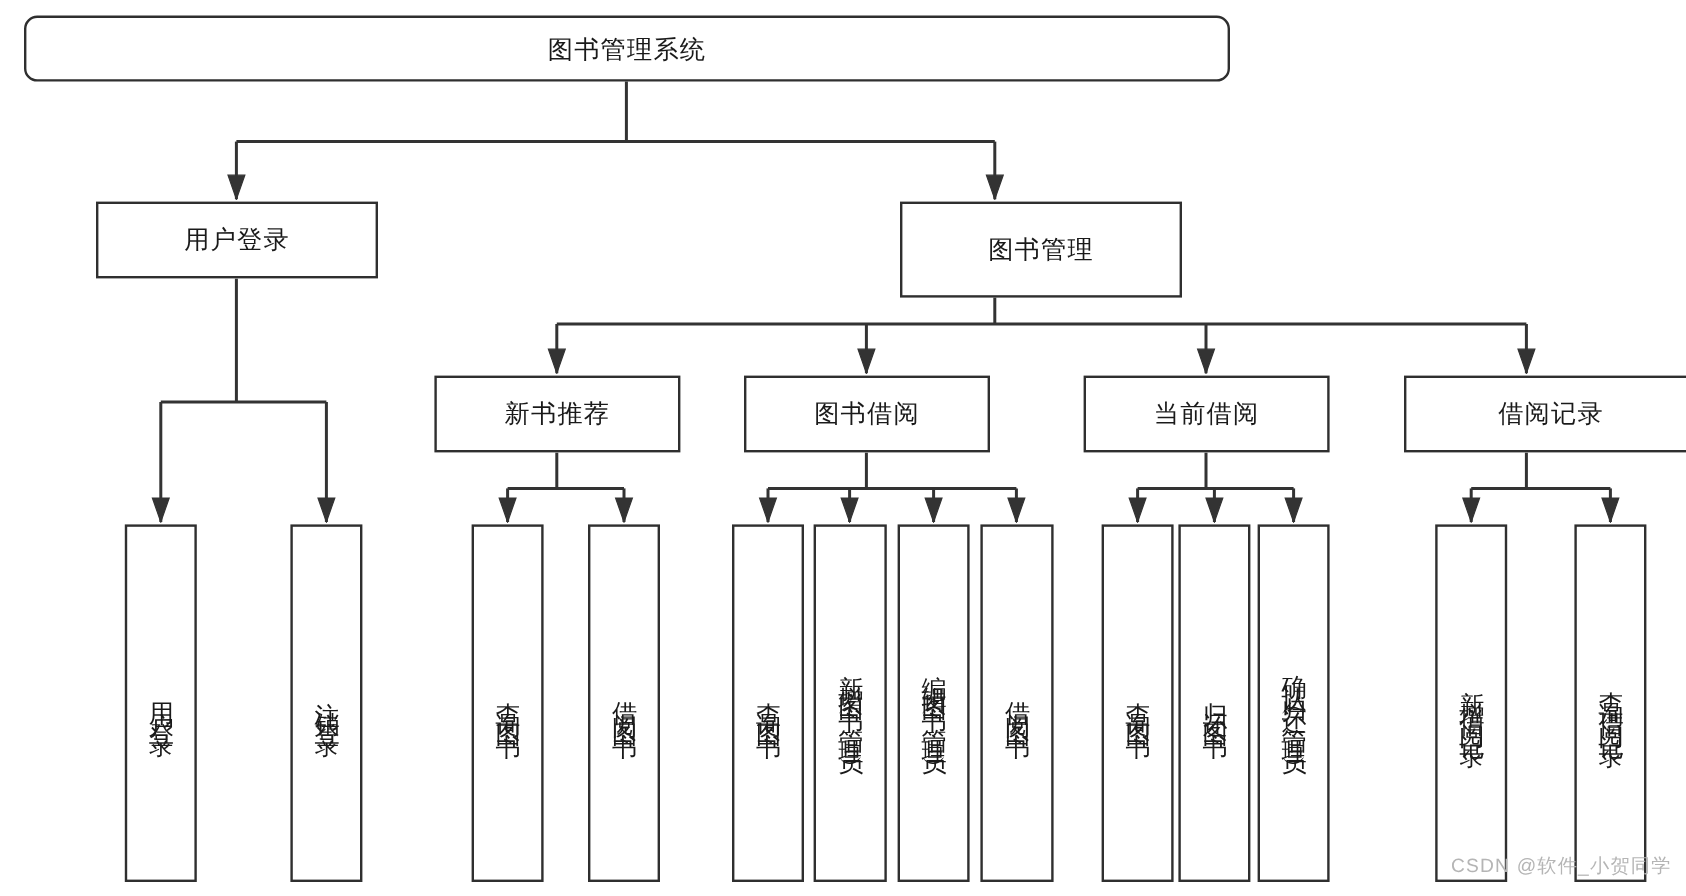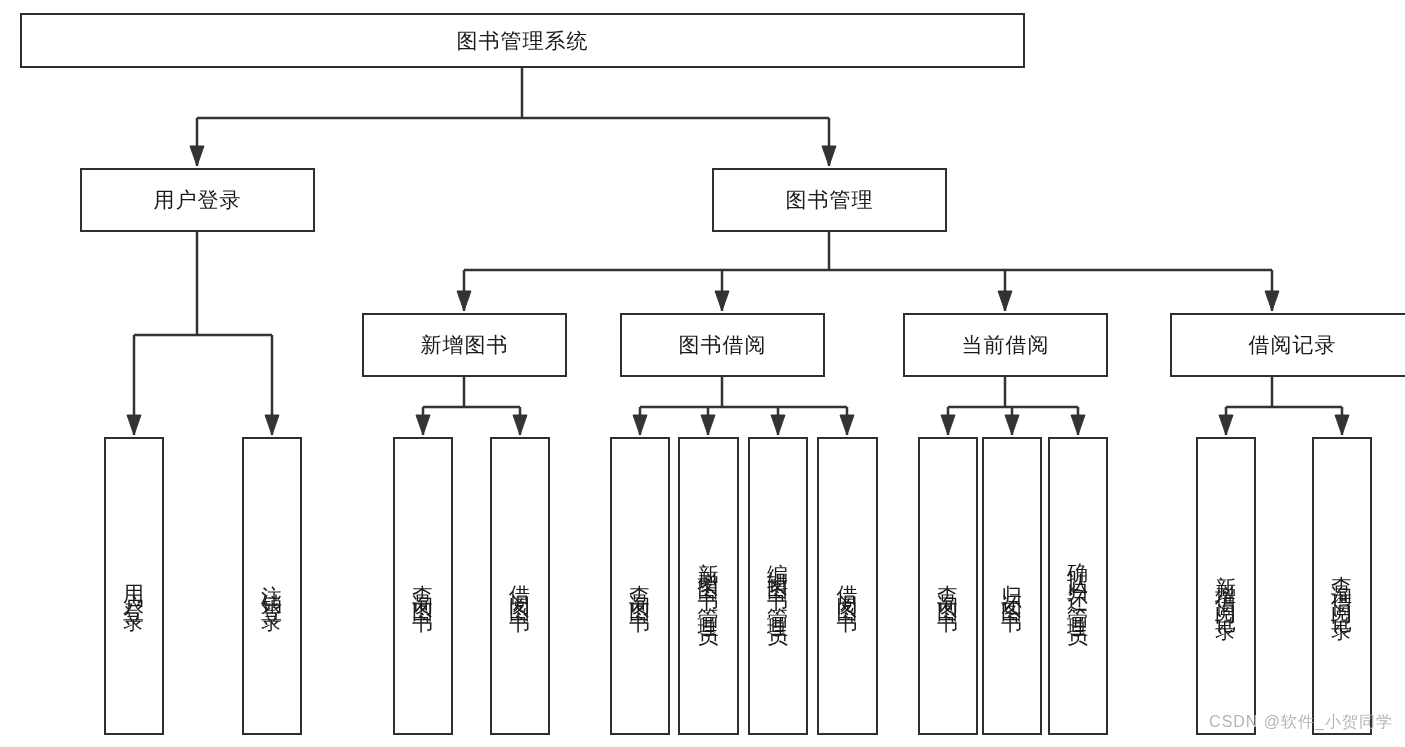--- a/index.html
+++ b/index.html
@@ -92,26 +92,26 @@
       <line x1="778" y1="407" x2="778" y2="435" marker-end="url(#arrow)"></line>
       <line x1="847" y1="407" x2="847" y2="435" marker-end="url(#arrow)"></line>
       <line x1="948" y1="407" x2="948" y2="435" marker-end="url(#arrow)"></line>
       <line x1="1012" y1="407" x2="1012" y2="435" marker-end="url(#arrow)"></line>
       <line x1="1078" y1="407" x2="1078" y2="435" marker-end="url(#arrow)"></line>
       <line x1="1226" y1="407" x2="1226" y2="435" marker-end="url(#arrow)"></line>
       <line x1="1342" y1="407" x2="1342" y2="435" marker-end="url(#arrow)"></line>
     </g>
   </svg>
 
-  <div class="box" style="left:20px;top:13px;width:1005px;height:55px;">图书管理系统</div>
+  <div class="box" style="left:20px;top:13px;width:1005px;height:55px;border-radius:11px;">图书管理系统</div>
 
   <div class="box" style="left:80px;top:168px;width:235px;height:64px;">用户登录</div>
-  <div class="box" style="left:712px;top:168px;width:235px;height:64px;">图书管理</div>
+  <div class="box" style="left:750px;top:168px;width:235px;height:80px;">图书管理</div>
 
-  <div class="box" style="left:362px;top:313px;width:205px;height:64px;">新增图书</div>
+  <div class="box" style="left:362px;top:313px;width:205px;height:64px;">新书推荐</div>
   <div class="box" style="left:903px;top:313px;width:205px;height:64px;">当前借阅</div>
   <div class="box" style="left:620px;top:313px;width:205px;height:64px;">图书借阅</div>
   <div class="box" style="left:1170px;top:313px;width:245px;height:64px;">借阅记录</div>
 
   <div class="vbox" style="left:104px;top:437px;width:60px;height:298px;">
     <span class="vtext">用户登录</span>
   </div>
   <div class="vbox" style="left:242px;top:437px;width:60px;height:298px;">
     <span class="vtext">注销登录</span>
   </div>

